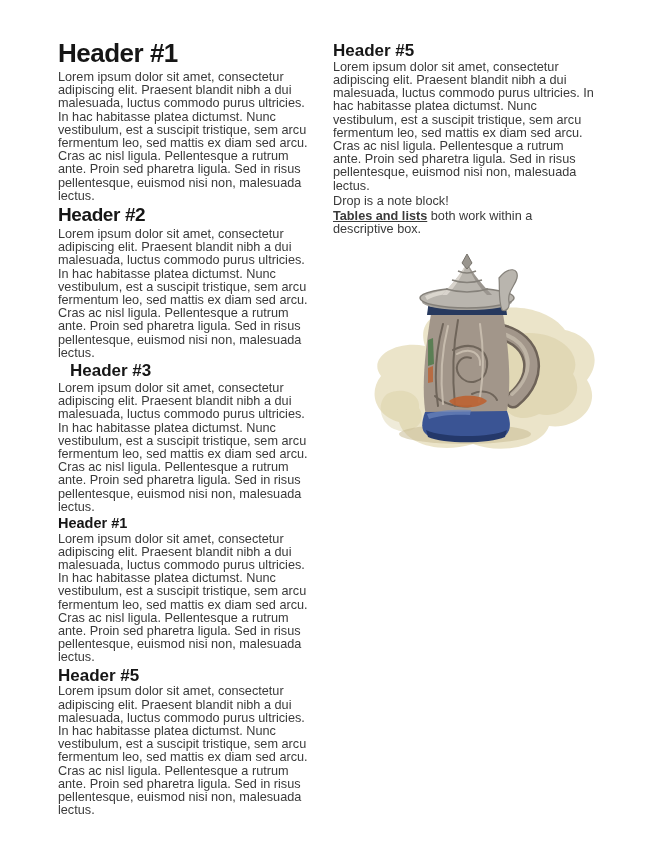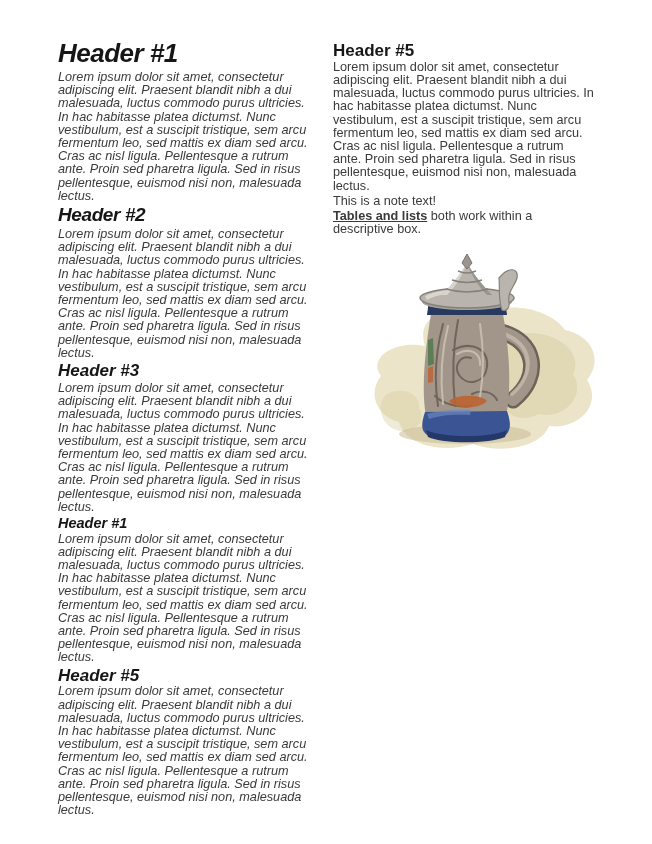--- a/index.html
+++ b/index.html
@@ -6,29 +6,29 @@
   body{
     width:652px;height:844px;background:#ffffff;overflow:hidden;
     font-family:"Liberation Sans","DejaVu Sans",sans-serif;
     -webkit-font-smoothing:antialiased;
   }
   .page{
     box-sizing:border-box;width:652px;height:844px;
     padding:40px 57px 0 58px;display:flex;gap:22px;
   }
   .col{color:#3a3a3a;font-size:12.7px;line-height:13.2px;}
-  .col-left{width:253px;flex:0 0 253px;font-style:italic;}
+  .col-left{width:253px;flex:0 0 253px;}
   .col-right{width:262px;flex:0 0 262px;}
   p{margin:0 0 2px;}
   h1,h2,h3,h4,h5,.h6{
     color:#161616;font-weight:bold;font-family:"Liberation Sans","DejaVu Sans",sans-serif;
   }
   h1{font-size:26px;line-height:1.0;margin:0 0 5px;letter-spacing:-0.5px;}
   h2{font-size:19px;line-height:1.0;margin:2px 0 4px;letter-spacing:-0.4px;}
-  h3{font-size:17px;line-height:1.0;margin:2px 0 3px;}
+  h3{font-size:17px;line-height:1.0;margin:2px 12px 3px;}
   h4{font-size:14.5px;line-height:1.0;margin:2px 0 2px;}
   h5{font-size:17px;line-height:1.05;margin:2px 0 1px;}
   .h6{font-size:11.8px;line-height:1.05;margin:2px 0 1px;}
   .bold-lead{font-weight:bold;text-decoration:underline;}
   .stein-wrap{margin:18px 0 0 26px;width:232px;}
   svg{display:block;}
 </style>
 </head>
 <body>
 
@@ -45,21 +45,21 @@
     <p>Lorem ipsum dolor sit amet, consectetur adipiscing elit. Praesent blandit nibh a dui malesuada, luctus commodo purus ultricies. In hac habitasse platea dictumst. Nunc vestibulum, est a suscipit tristique, sem arcu fermentum leo, sed mattis ex diam sed arcu. Cras ac nisl ligula. Pellentesque a rutrum ante. Proin sed pharetra ligula. Sed in risus pellentesque, euismod nisi non, malesuada lectus.</p>
     <h5>Header #5</h5>
     <p>Lorem ipsum dolor sit amet, consectetur adipiscing elit. Praesent blandit nibh a dui malesuada, luctus commodo purus ultricies. In hac habitasse platea dictumst. Nunc vestibulum, est a suscipit tristique, sem arcu fermentum leo, sed mattis ex diam sed arcu. Cras ac nisl ligula. Pellentesque a rutrum ante. Proin sed pharetra ligula. Sed in risus pellentesque, euismod nisi non, malesuada lectus.</p>
   </div>
 
   <div class="col col-right">
     <h5>Header #5</h5>
     <p>Lorem ipsum dolor sit amet, consectetur adipiscing elit. Praesent blandit nibh a dui malesuada, luctus commodo purus ultricies. In hac habitasse platea dictumst. Nunc vestibulum, est a suscipit tristique, sem arcu fermentum leo, sed mattis ex diam sed arcu. Cras ac nisl ligula. Pellentesque a rutrum ante. Proin sed pharetra ligula. Sed in risus pellentesque, euismod nisi non, malesuada lectus.</p>
 
     <div>
-      <p>This is a note text!</p>
+      <p>Drop is a note block!</p>
       <p><span class="bold-lead">Tables and lists</span><span> both work within a descriptive box.</span></p>
     </div>
 
     <div class="stein-wrap">
       <svg width="240" height="210" viewBox="0 0 240 210">
 
         <path opacity="0.85" d="M22,122 C8,104 36,86 66,92 C56,62 88,50 118,62 C148,46 190,54 206,76 C234,82 244,106 228,126 C244,150 220,176 190,172 C182,194 140,200 114,190 C80,200 46,190 40,168 C18,162 8,140 22,122 Z" fill="#e7dfc0"></path>
         <path opacity="0.5" d="M150,82 C190,70 226,96 214,120 C228,142 204,166 180,160 C160,170 140,160 146,140 C130,120 130,94 150,82 Z" fill="#d8cca1"></path>
         <path opacity="0.4" d="M28,140 C44,132 62,140 60,154 C70,168 52,182 38,176 C22,172 16,150 28,140 Z" fill="#d8cca1"></path>
         <ellipse opacity="0.55" cx="106" cy="180" rx="66" ry="10" fill="#c9bb93"></ellipse>

